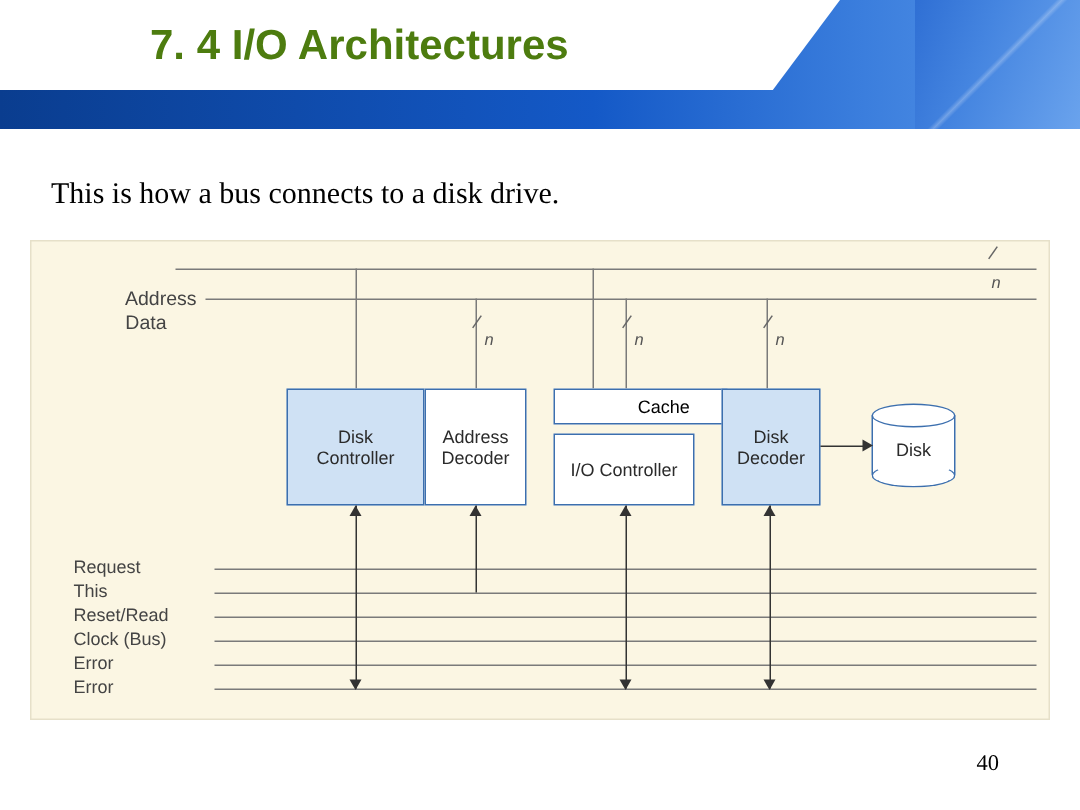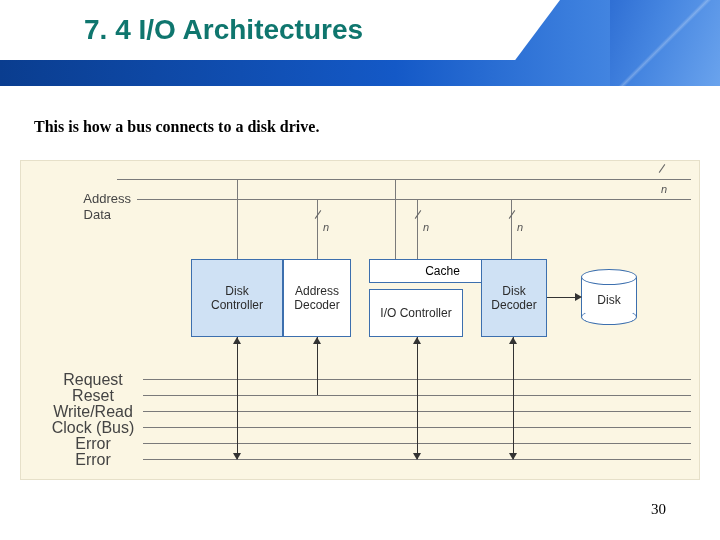--- a/index.html
+++ b/index.html
@@ -7,23 +7,23 @@
   .slide { width: 720px; height: 540px; position: relative; background: #fff; }
 
   
   .titlebar { position: absolute; left: 0; top: 0; width: 720px; height: 86px;
     background: linear-gradient(90deg, #0a3d8f 0%, #1459c7 55%, #3b7edd 80%, #5a98ea 100%); }
   .titlebar .corner { position: absolute; right: 0; top: 0; width: 110px; height: 86px;
     background: linear-gradient(135deg, transparent 48%, rgba(255,255,255,.25) 50%, transparent 52%),
                 linear-gradient(110deg, #2f6fd4 0%, #4585e0 40%, #6aa3ed 100%); }
   .titlewhite { position: absolute; left: 0; top: 0; width: 560px; height: 60px; background: #fff;
     clip-path: polygon(0 0, 100% 0, 92% 100%, 0 100%); }
-  .title { position: absolute; left: 84px; top: 14px; font-size: 28px; font-weight: 700; color: #0f766e; font-family: Arial, sans-serif; }
+  .title { position: absolute; left: 100px; top: 14px; font-size: 28px; font-weight: 700; color: #4d7c0f; font-family: Arial, sans-serif; }
 
-  .caption { position: absolute; left: 34px; top: 118px; font-size: 16px; font-family: "Times New Roman", Times, serif; color: #000; font-weight: bold; }
+  .caption { position: absolute; left: 34px; top: 118px; font-size: 20px; font-family: "Times New Roman", Times, serif; color: #000; }
 
   .figure { position: absolute; left: 20px; top: 160px; width: 680px; height: 320px; background: #fbf6e3; border: 1px solid #e6e0c9; }
 
   
   .busline { position: absolute; height: 0; border-top: 1px solid #7a7a7a; }
   .data-line { top: 18px; left: 96px; width: 574px; }
   .addr-line { top: 38px; left: 116px; width: 554px; }
 
   .buslabel { position: absolute; font-size: 13px; color: #444; text-align: right; }
   .lab-data { left: 42px; top: 10px; width: 48px; margin-top: 36px; }
@@ -44,21 +44,21 @@
   .cache { position: absolute; border: 1px solid #3c6fae; background: #fff; font-size: 12px; text-align: center; display: flex; align-items: center; justify-content: center; }
 
   .diskcyl { position: absolute; }
   .diskcyl .body { position: absolute; left: 0; top: 8px; width: 56px; height: 40px; background: #fff; border-left: 1px solid #3c6fae; border-right: 1px solid #3c6fae; }
   .diskcyl .top { position: absolute; left: 0; top: 0; width: 56px; height: 16px; background: #fff; border: 1px solid #3c6fae; border-radius: 50%; }
   .diskcyl .bot { position: absolute; left: 0; top: 40px; width: 56px; height: 16px; background: #fff; border: 1px solid #3c6fae; border-radius: 50%; border-top-color: transparent; }
   .diskcyl .lbl { position: absolute; left: 0; top: 24px; width: 56px; text-align: center; font-size: 12px; color: #2b2b2b; }
 
   
   .ctrl-line { position: absolute; left: 122px; height: 0; border-top: 1px solid #7a7a7a; width: 548px; }
-  .ctrl-label { position: absolute; left: 28px; width: 88px; text-align: center; font-size: 16px; color: #444; }
+  .ctrl-label { position: absolute; left: 28px; width: 88px; text-align: left; font-size: 12px; color: #444; }
 
   
   .ah-up { position: absolute; width: 0; height: 0; border-left: 4px solid transparent; border-right: 4px solid transparent; border-bottom: 7px solid #333; }
   .ah-down { position: absolute; width: 0; height: 0; border-left: 4px solid transparent; border-right: 4px solid transparent; border-top: 7px solid #333; }
   .ah-right { position: absolute; width: 0; height: 0; border-top: 4px solid transparent; border-bottom: 4px solid transparent; border-left: 7px solid #333; }
 
   .vconn { position: absolute; width: 0; border-left: 1px solid #333; }
 
   .pagenum { position: absolute; right: 54px; bottom: 22px; font-size: 15px; font-family: "Times New Roman", serif; }
 </style>
@@ -131,22 +131,22 @@
     <div class="ah-right" style="left:554px; top:132px;"></div>
 
     <div class="ctrl-line" style="top:218px;"></div>
     <div class="ctrl-line" style="top:234px;"></div>
     <div class="ctrl-line" style="top:250px;"></div>
     <div class="ctrl-line" style="top:266px;"></div>
     <div class="ctrl-line" style="top:282px;"></div>
     <div class="ctrl-line" style="top:298px;"></div>
 
     <div class="ctrl-label" style="top:210px;">Request</div>
-    <div class="ctrl-label" style="top:226px;">Reset</div>
-    <div class="ctrl-label" style="top:242px;">Write/Read</div>
+    <div class="ctrl-label" style="top:226px;">This</div>
+    <div class="ctrl-label" style="top:242px;">Reset/Read</div>
     <div class="ctrl-label" style="top:258px;">Clock (Bus)</div>
     <div class="ctrl-label" style="top:274px;">Error</div>
     <div class="ctrl-label" style="top:290px;">Error</div>
 
     <div class="vconn" style="left:216px; top:176px; height:122px;"></div>
     <div class="ah-up" style="left:212px; top:176px;"></div>
     <div class="ah-down" style="left:212px; top:292px;"></div>
 
     <div class="vconn" style="left:296px; top:176px; height:58px;"></div>
     <div class="ah-up" style="left:292px; top:176px;"></div>
@@ -154,14 +154,14 @@
     <div class="vconn" style="left:396px; top:176px; height:122px;"></div>
     <div class="ah-up" style="left:392px; top:176px;"></div>
     <div class="ah-down" style="left:392px; top:292px;"></div>
 
     <div class="vconn" style="left:492px; top:176px; height:122px;"></div>
     <div class="ah-up" style="left:488px; top:176px;"></div>
     <div class="ah-down" style="left:488px; top:292px;"></div>
 
   </div>
 
-  <div class="pagenum">30</div>
+  <div class="pagenum">40</div>
 </div>
 
 </body></html>

